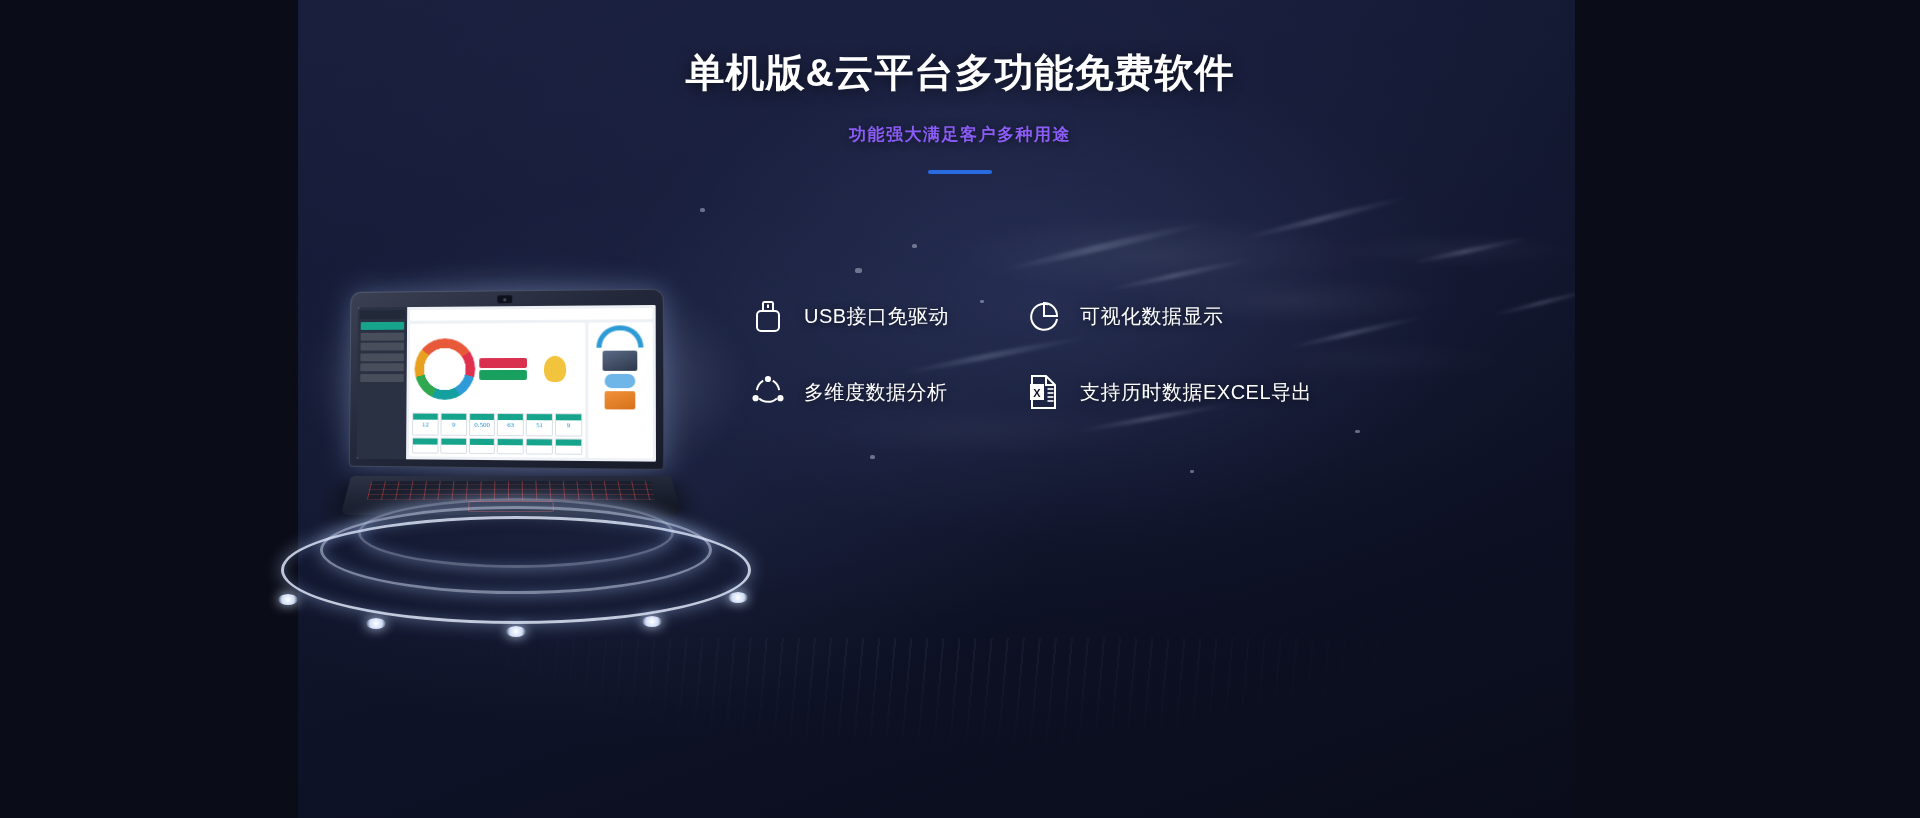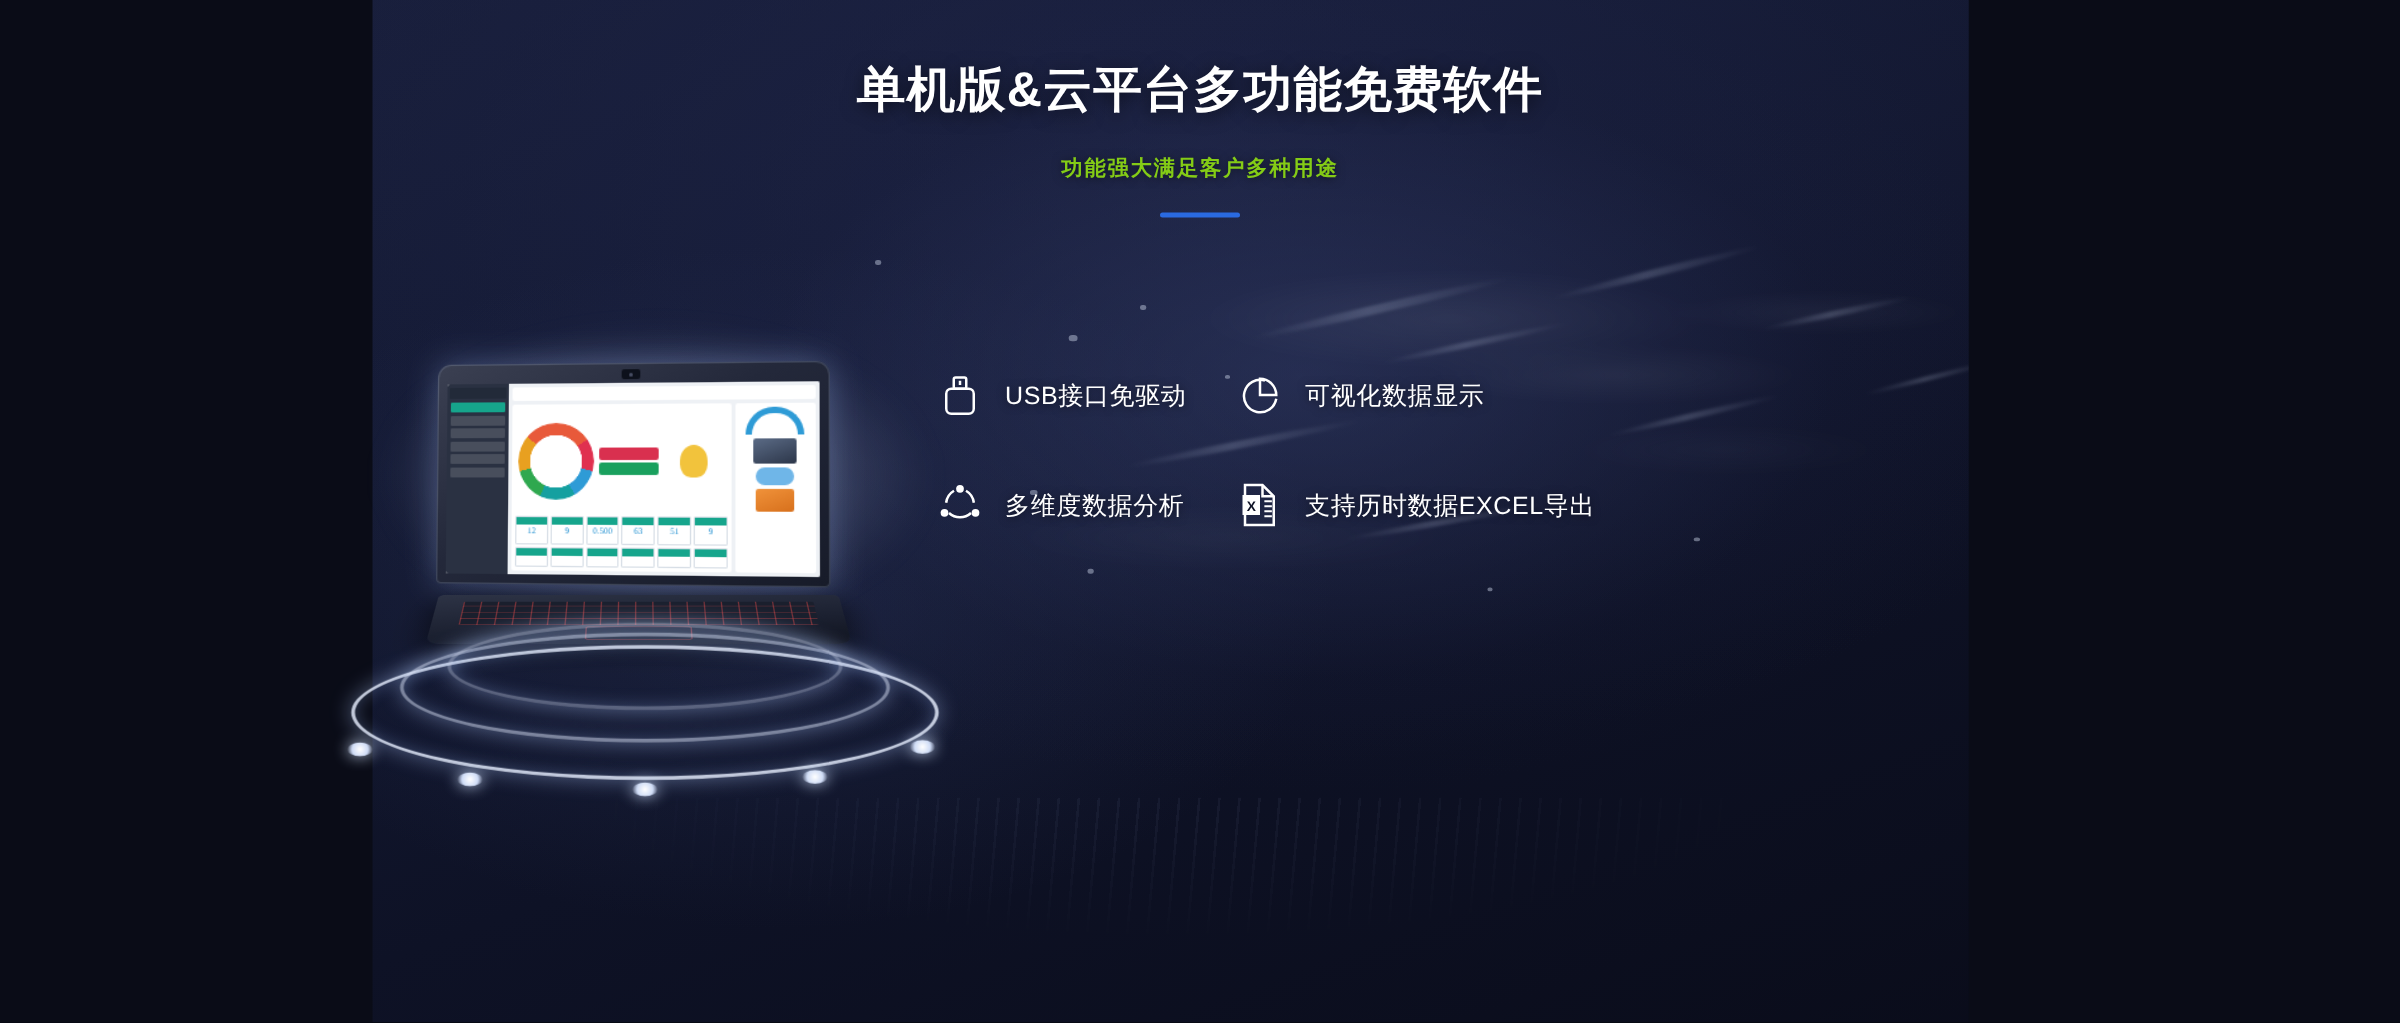--- a/index.html
+++ b/index.html
@@ -74,21 +74,21 @@
     position: absolute; left: 0; right: 0; top: 22px;
     text-align: center; z-index: 9; margin-top: 28px;
   }
   .title {
     font-size: 39px; font-weight: bold; color: #ffffff;
     letter-spacing: 1px; line-height: 1.18;
     text-shadow: 0 2px 14px rgba(0,0,0,.55);
   }
   .subtitle {
     margin-top: 27px;
-    font-size: 17px; font-weight: bold; color: #84cc16;
+    font-size: 17px; font-weight: bold; color: #8b5cf6;
     letter-spacing: 1.5px;
     text-shadow: 0 1px 8px rgba(0,0,0,.5);
   }
   .accent-bar {
     margin: 24px auto 0;
     width: 64px; height: 4px; border-radius: 2px;
   }
 
   
   .laptop-wrap { position: absolute; left: 250px; top: 270px; width: 560px; height: 330px; z-index: 7; }
@@ -184,21 +184,21 @@
   .ring.r3 { width: 316px; height: 70px; top: 0px;  border-color: rgba(195,208,238,0.40); }
   .lamp {
     position: absolute; width: 20px; height: 11px; border-radius: 50%;
     background: radial-gradient(circle, #ffffff 0%, #cfdcf6 55%, rgba(140,170,230,0) 100%);
     box-shadow: 0 0 12px rgba(210,228,255,.85);
   }
 
   
   .features {
     position: absolute; left: 748px; top: 296px; width: 600px; z-index: 9;
-    display: grid; grid-template-columns: 240px 320px; row-gap: 48px; column-gap: 0px;
+    display: grid; grid-template-columns: 240px 320px; row-gap: 48px; column-gap: 0px; gap: 36px;
   }
   .feature { display: flex; align-items: center; gap: 16px; }
   .feature .ico { width: 40px; height: 40px; flex: 0 0 40px; display: flex; align-items: center; justify-content: center; }
   .feature .ico svg { display: block; }
   .feature .lbl {
     font-size: 20px; color: #ffffff; letter-spacing: .5px; white-space: nowrap;
     text-shadow: 0 1px 7px rgba(0,0,0,.55);
   }
 </style>
 </head>

